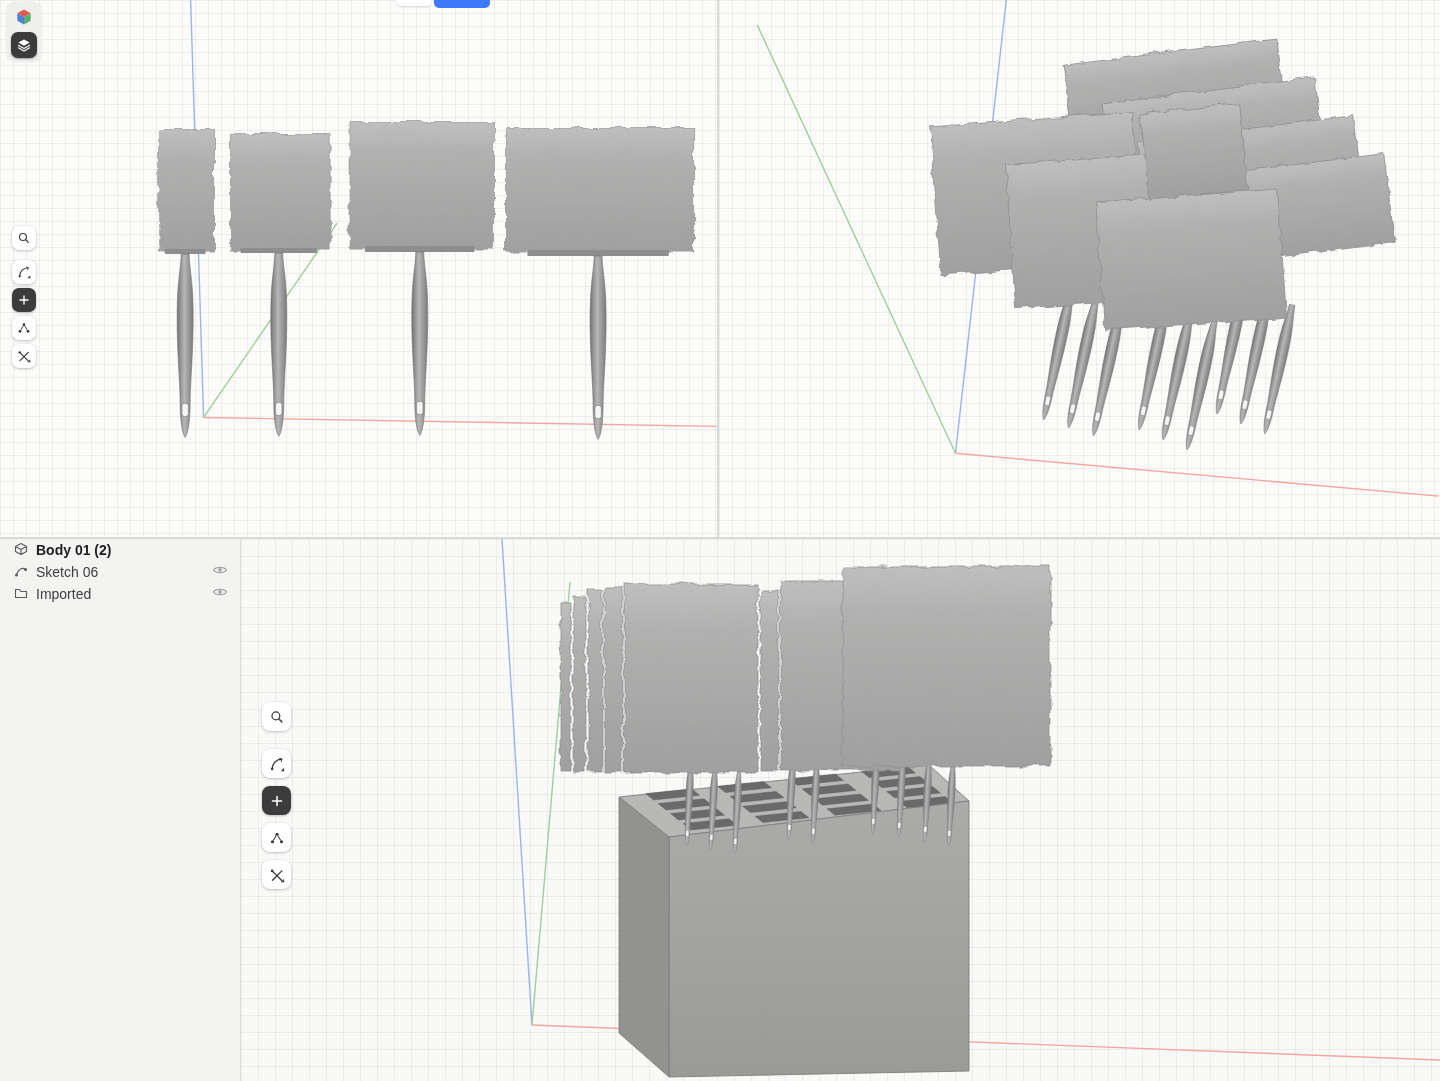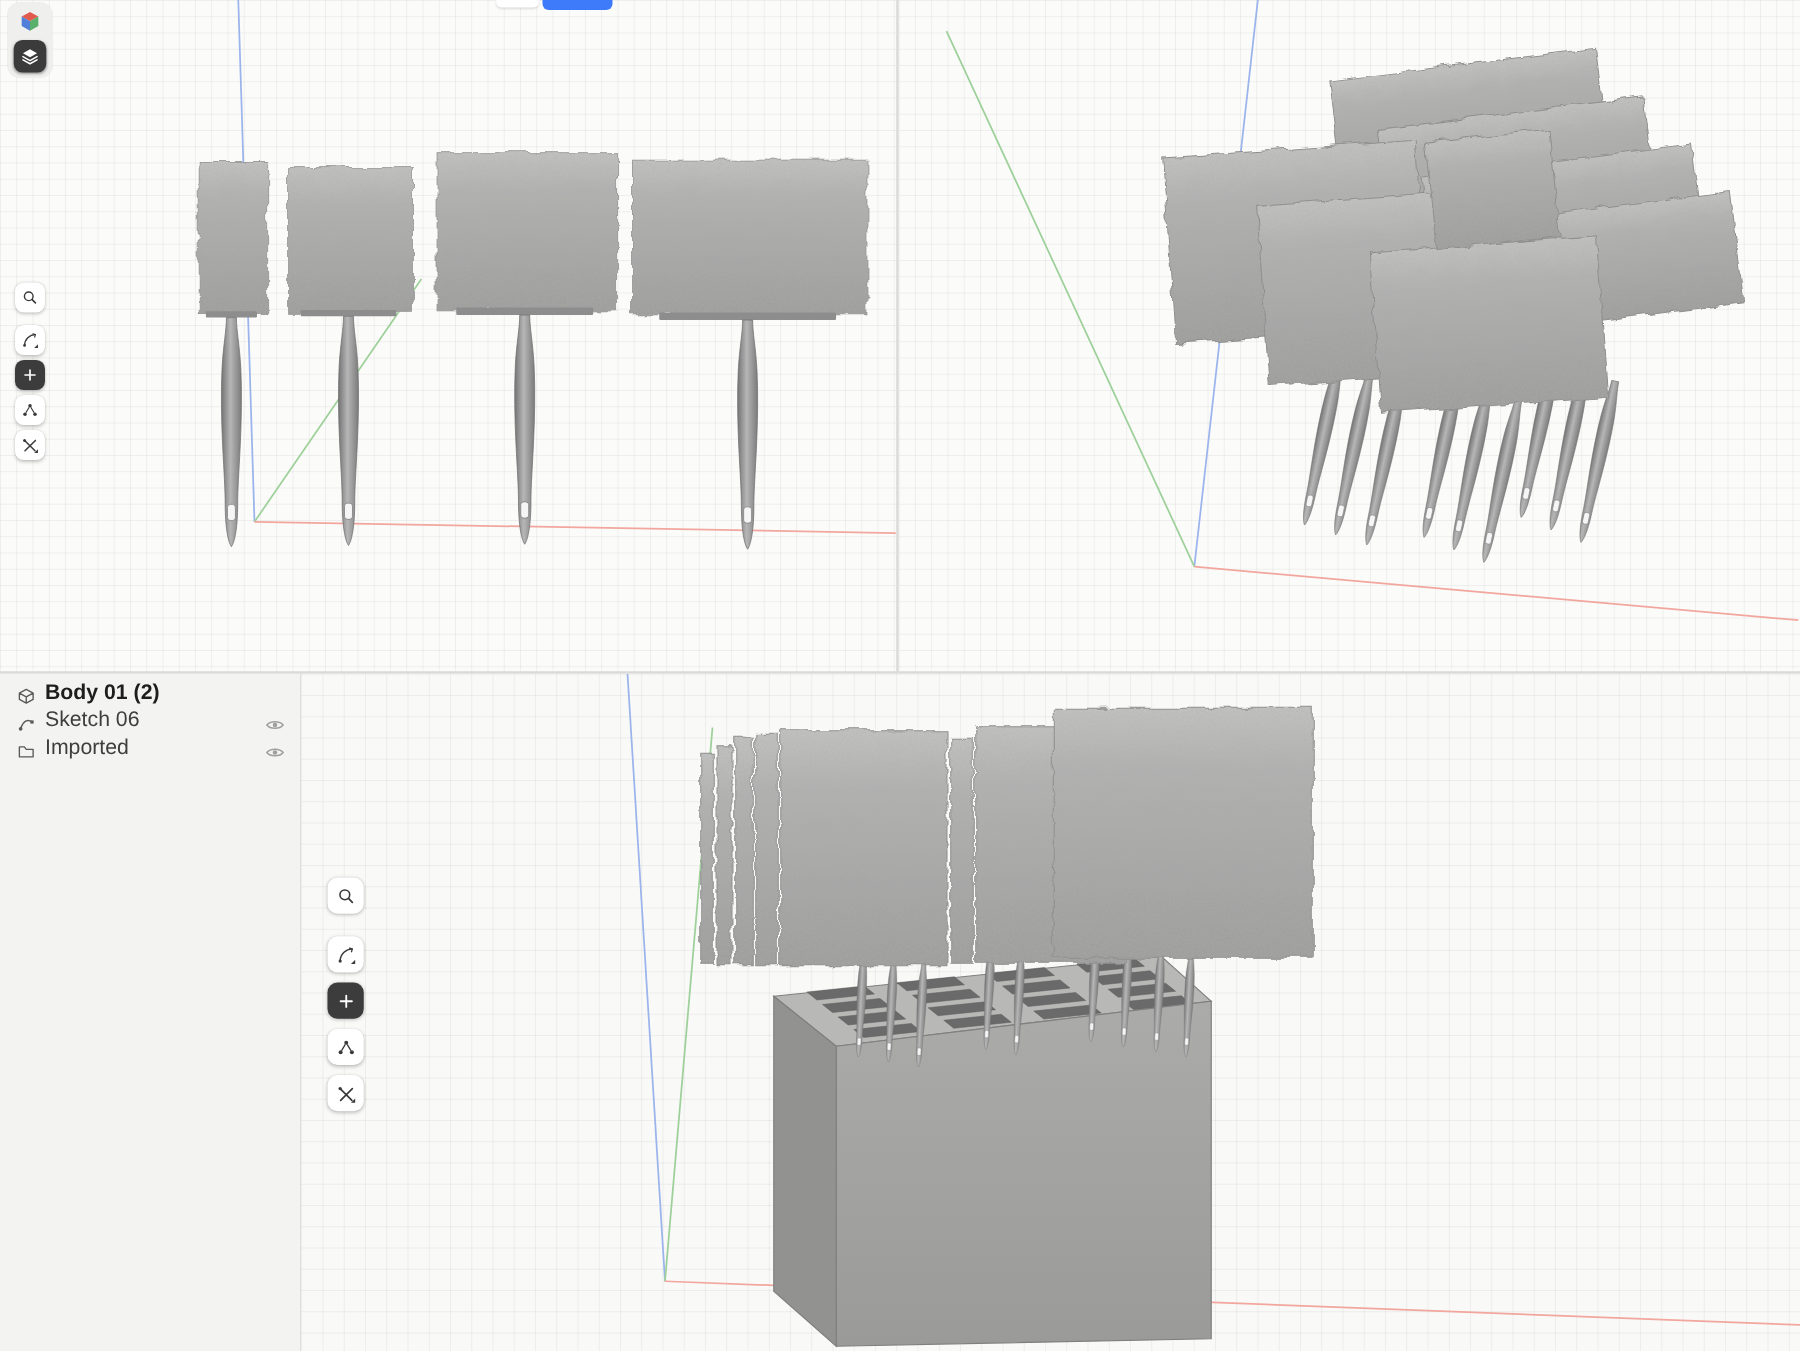--- a/index.html
+++ b/index.html
@@ -17,22 +17,22 @@
     border-right:2px solid #d9d9d8; border-bottom:2px solid #d9d9d8; }
   .vp-tr { width:721px; height:539px; background-size:13px 13px;
     border-bottom:2px solid #d9d9d8; }
   .bottom-row { position:absolute; top:539px; left:0; width:1440px; height:542px; display:flex; }
   .vp-b { width:1199px; height:542px; background-size:17px 17px; background-color:#f9f9f8; }
   .scene { position:absolute; inset:0; width:100%; height:100%; }
 
   
   .sidebar { width:241px; height:100%; background:#f3f3f2;
     border-right:1px solid #dededd; padding-top:3px; }
-  .prow { display:flex; align-items:flex-end; height:22px; padding:0 12px 0 14px;
-    gap:8px; font-size:17px; color:#3e3e3e; }
+  .prow { display:flex; align-items:flex-start; height:22px; padding:0 12px 0 14px;
+    gap:8px; font-size:14px; color:#3e3e3e; }
   .prow .lbl { flex:1; white-space:nowrap; overflow:hidden; }
   .prow.emph .lbl { color:#1e1e1e; font-weight:700; }
   .prow .ricon { width:14px; height:14px; flex:0 0 auto; display:flex; }
   .prow .eye { width:16px; height:12px; flex:0 0 auto; display:flex; }
 
   
   .vtoolbar { position:absolute; display:flex; flex-direction:column; align-items:center; }
   .tool-btn { width:24px; height:24px; border-radius:7px; background:#ffffff;
     box-shadow:0 1px 3px rgba(0,0,0,.22), 0 0 0 .5px rgba(0,0,0,.04);
     display:flex; align-items:center; justify-content:center; margin-bottom:4px; }

